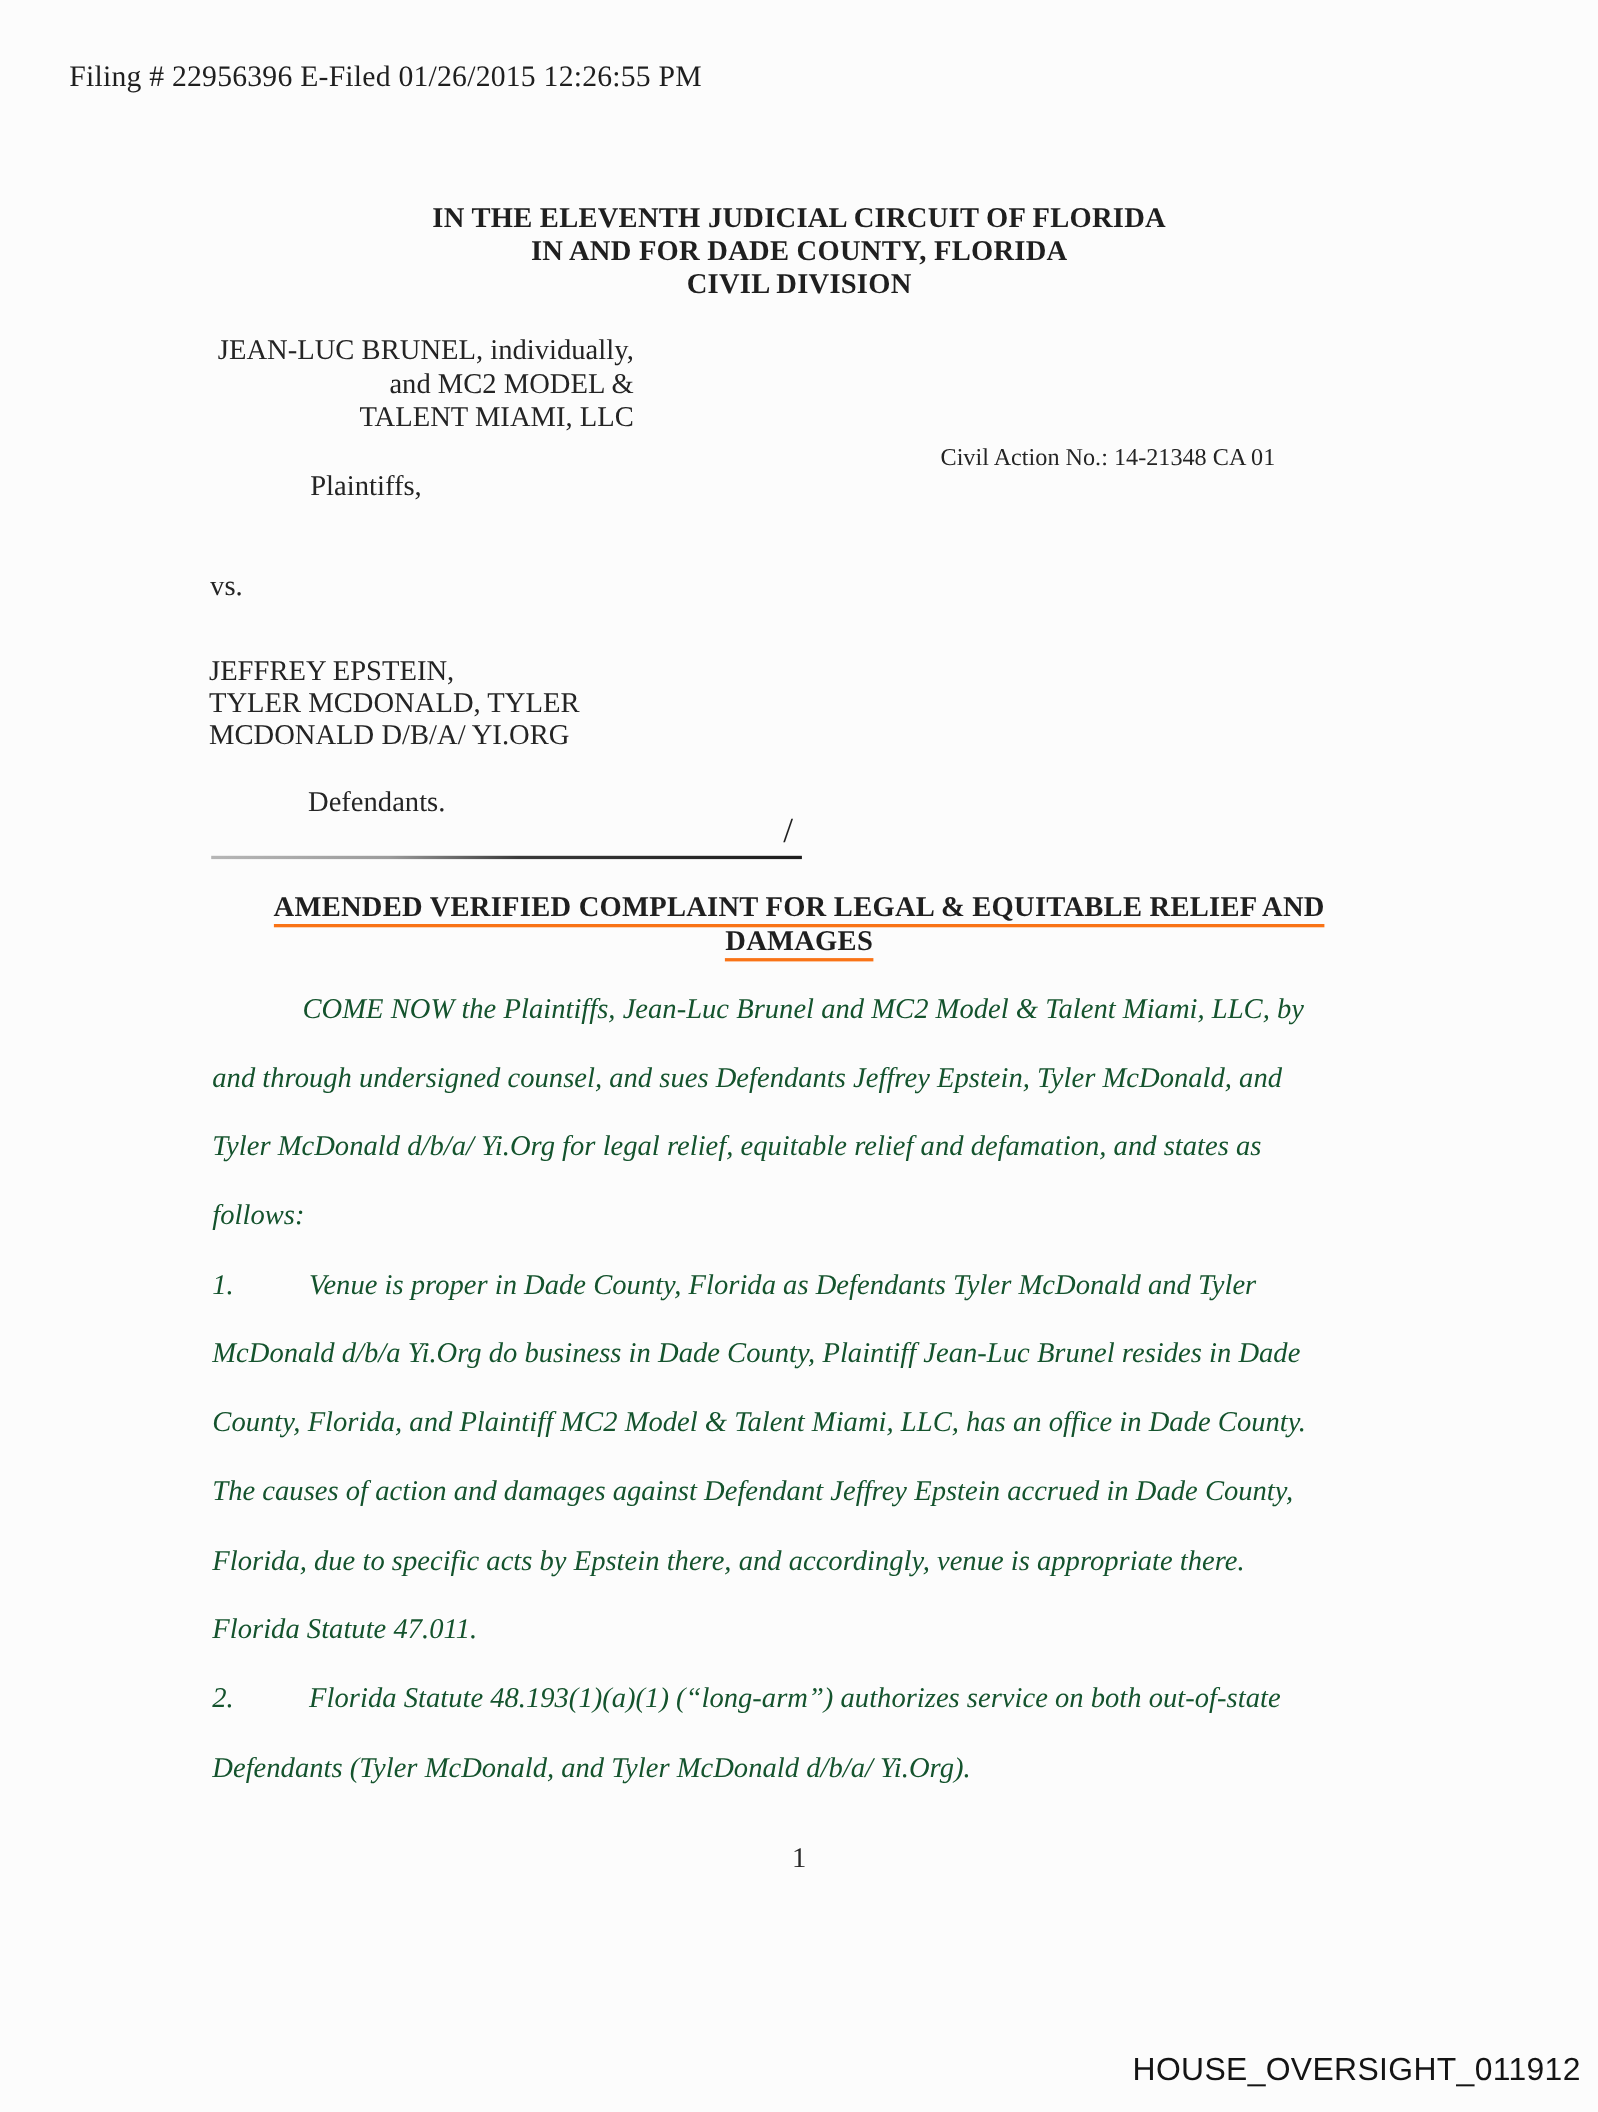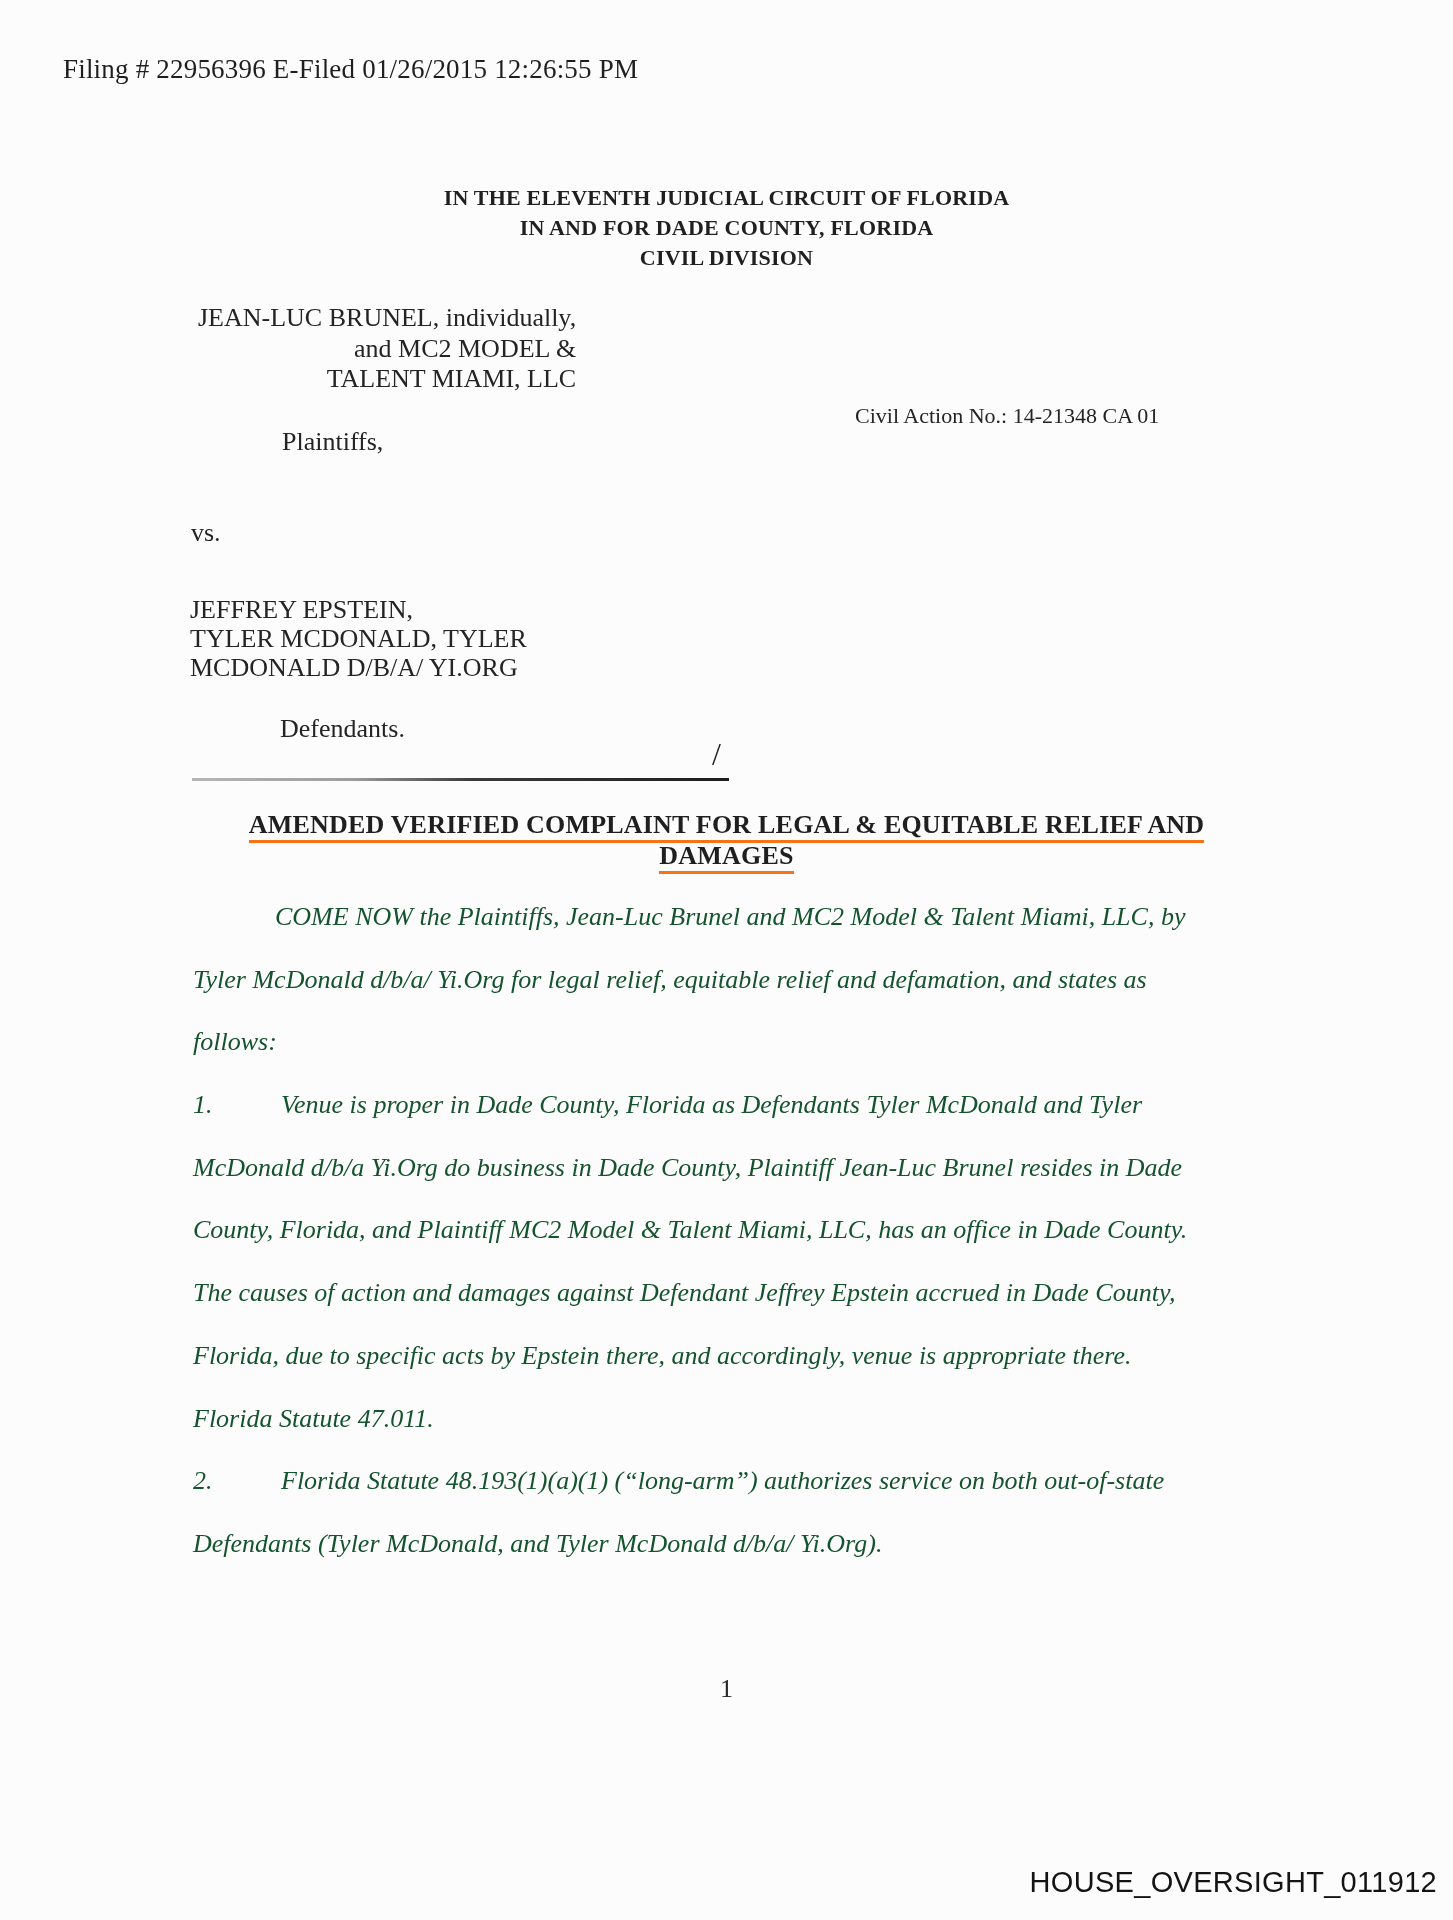--- a/index.html
+++ b/index.html
@@ -2,21 +2,21 @@
 <html><head>
 <meta charset="utf-8">
 <style>
   html,body{margin:0;padding:0;background:#fcfcfc;}
   .page{
     position:relative;width:1453px;height:1920px;background:#fcfcfc;
     font-family:"Liberation Serif","DejaVu Serif",serif;color:#242424;overflow:hidden;
   }
   .filing{position:absolute;left:63px;top:54px;font-size:27px;letter-spacing:.2px;color:#1f1f1f;font-family:Liberation Serif, serif;}
   .court{position:absolute;left:0;right:0;top:183px;text-align:center;font-weight:700;
-         font-size:22px;line-height:30px;color:#1f1f1f;letter-spacing:.2px;}
+         font-size:26px;line-height:30px;color:#1f1f1f;letter-spacing:.2px;}
   .pl-block{position:absolute;left:198px;top:303px;font-size:26px;line-height:30.5px;text-align:right;}
   .civ{position:absolute;left:855px;top:403px;font-size:22px;}
   .pl-label{position:absolute;left:282px;top:427px;font-size:26px;}
   .vs{position:absolute;left:191px;top:494px;font-size:26px;margin-top:24px;}
   .def-block{position:absolute;left:190px;top:595px;font-size:26px;line-height:29px;}
   .def-label{position:absolute;left:280px;top:714px;font-size:26px;}
   .cap-rule{position:absolute;left:192px;top:778px;width:537px;height:3px;
             background:linear-gradient(90deg,#b6b6b6 0%,#9c9c9c 30%,#3a3a3a 52%,#1d1d1d 100%);}
   .cap-slash{position:absolute;left:712px;top:736px;font-size:32px;color:#1f1f1f;}
   .doc-title{position:absolute;left:0;right:0;top:809px;text-align:center;font-weight:700;
@@ -66,20 +66,21 @@
   <div class="cap-slash">/</div>
   <div class="cap-rule"></div>
 
   <div class="doc-title">
     <div><span class="ul">AMENDED VERIFIED COMPLAINT FOR LEGAL &amp; EQUITABLE RELIEF AND</span></div>
     <div><span class="ul">DAMAGES</span></div>
   </div>
 
   <div class="body-block">
     <div class="bl il"><span>COME NOW the Plaintiffs, Jean-Luc Brunel and MC2 Model &amp; Talent Miami, LLC, by</span></div>
+    <div class="bl"><span>and through undersigned counsel, and sues Defendants Jeffrey Epstein, Tyler McDonald, and</span></div>
     <div class="bl"><span>Tyler McDonald d/b/a/ Yi.Org for legal relief, equitable relief and defamation, and states as</span></div>
     <div class="bl"><span>follows:</span></div>
     <div class="bl"><span class="pnum">1.</span><span>Venue is proper in Dade County, Florida as Defendants Tyler McDonald and Tyler</span></div>
     <div class="bl"><span>McDonald d/b/a Yi.Org do business in Dade County, Plaintiff Jean-Luc Brunel resides in Dade</span></div>
     <div class="bl"><span>County, Florida, and Plaintiff MC2 Model &amp; Talent Miami, LLC, has an office in Dade County.</span></div>
     <div class="bl"><span>The causes of action and damages against Defendant Jeffrey Epstein accrued in Dade County,</span></div>
     <div class="bl"><span>Florida, due to specific acts by Epstein there, and accordingly, venue is appropriate there.</span></div>
     <div class="bl"><span>Florida Statute 47.011.</span></div>
     <div class="bl"><span class="pnum">2.</span><span>Florida Statute 48.193(1)(a)(1) (“long-arm”) authorizes service on both out-of-state</span></div>
     <div class="bl"><span>Defendants (Tyler McDonald, and Tyler McDonald d/b/a/ Yi.Org).</span></div>

